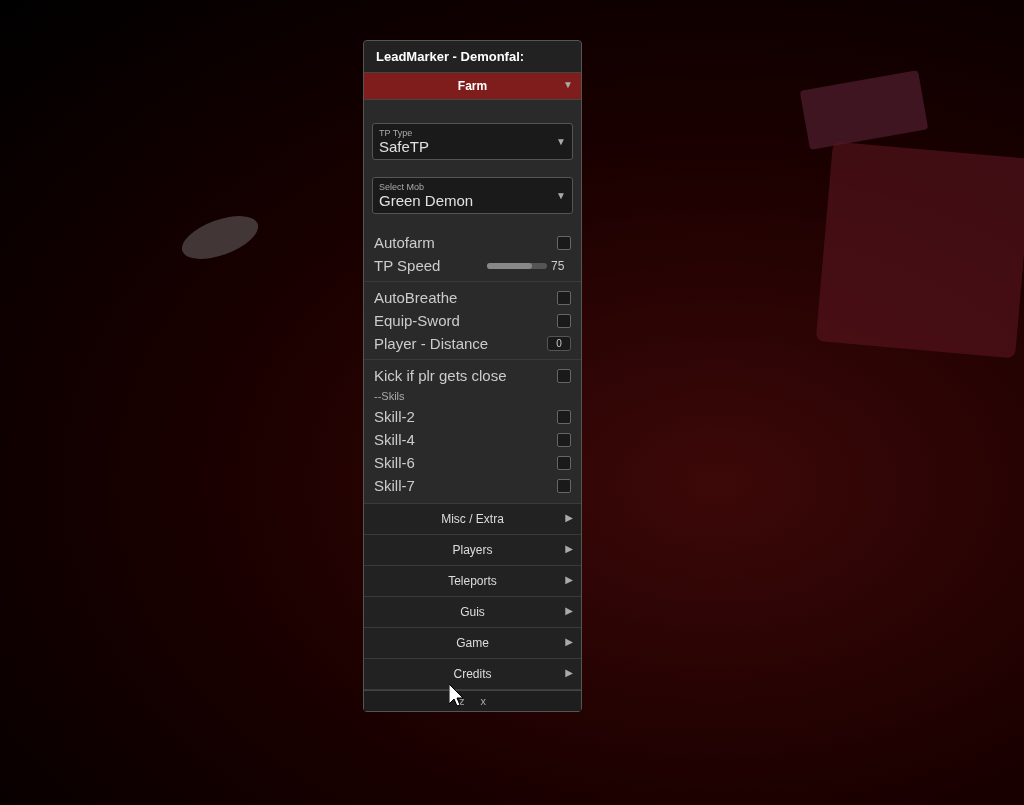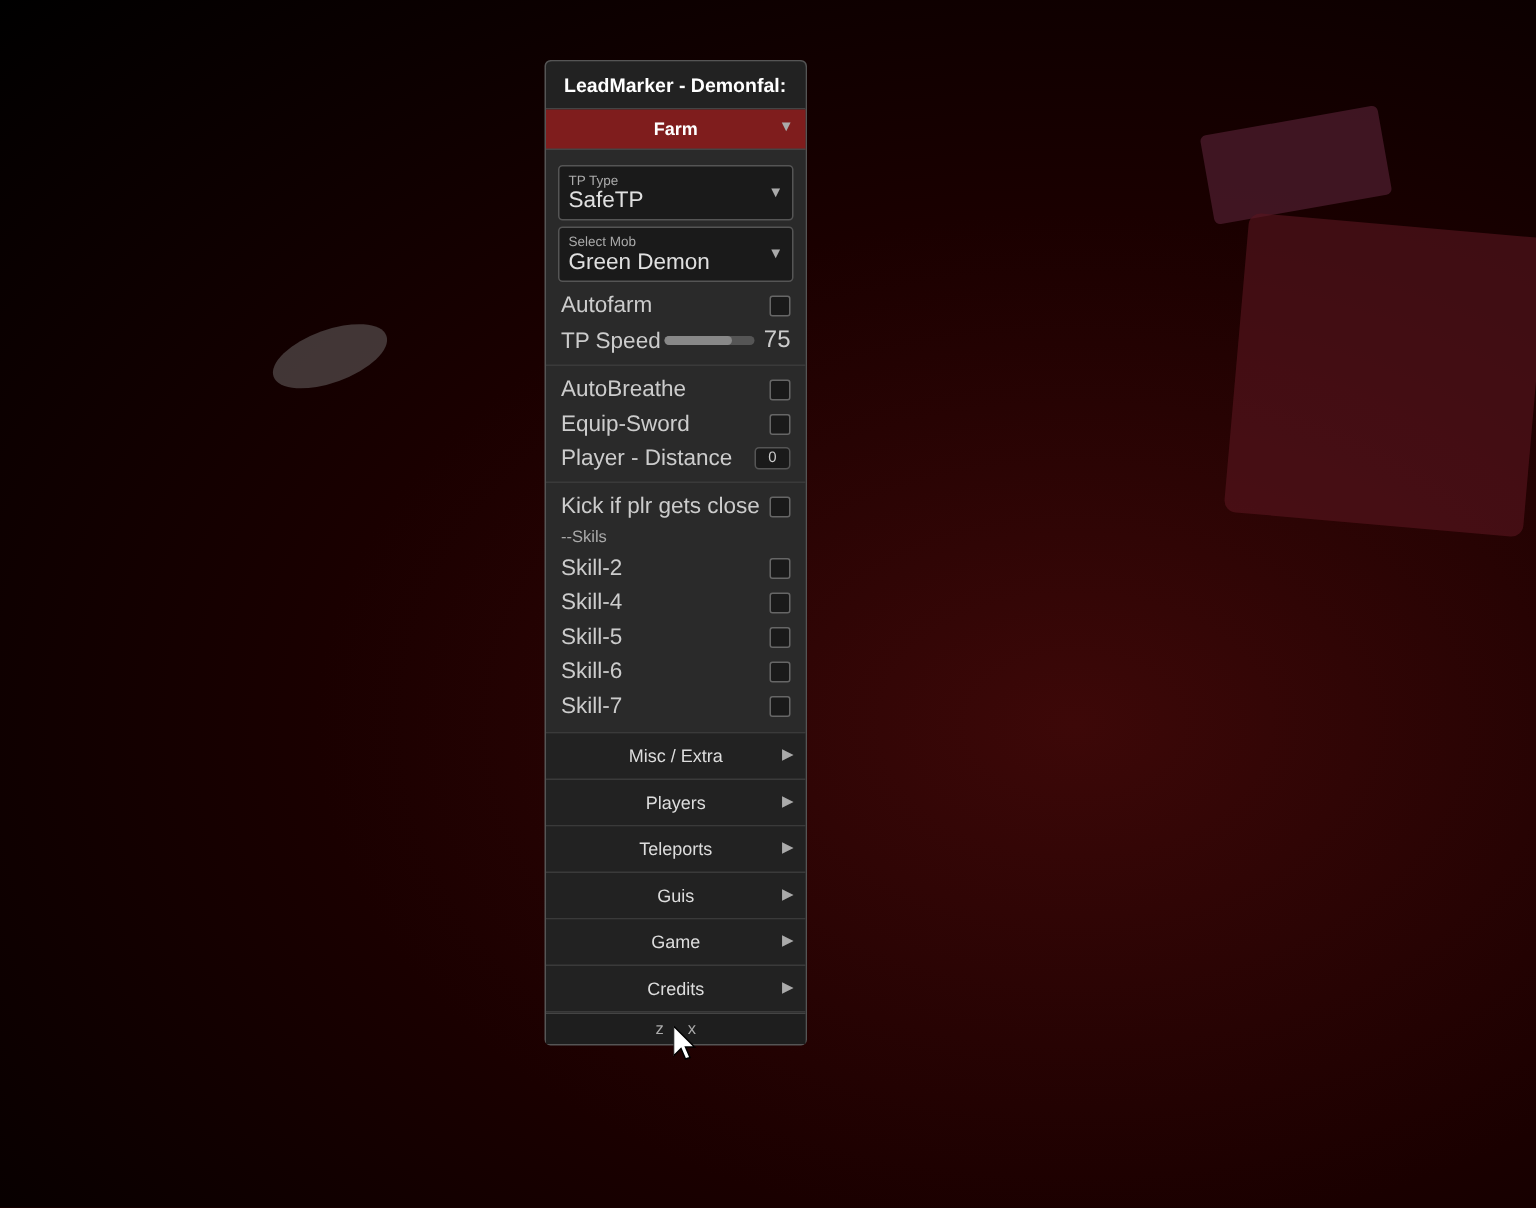--- a/index.html
+++ b/index.html
@@ -51,21 +51,21 @@
       background: #888;
       border-radius: 50%;
       opacity: 0.4;
       transform: rotate(-20deg);
     }
 
     .panel {
       position: absolute;
       left: 363px;
       top: 40px;
-      width: 175px;
+      width: 219px;
       background: #2a2a2a;
       border: 1px solid #555;
       border-radius: 4px;
       color: #e0e0e0;
       font-size: 12px;
     }
 
     .panel-title {
       background: #222;
       padding: 8px 12px;
@@ -97,21 +97,21 @@
       color: #aaa;
     }
 
     .section-content {
       background: #2a2a2a;
       padding: 6px 0;
       border-bottom: 1px solid #3a3a3a;
     }
 
     .dropdown-row {
-      margin: 4px 8px;
+      margin: 17px 8px;
       background: #1a1a1a;
       border: 1px solid #555;
       border-radius: 3px;
       padding: 4px 6px;
       display: flex;
       align-items: center;
       justify-content: space-between;
       cursor: pointer;
     }
 
@@ -174,24 +174,24 @@
       position: relative;
     }
 
     .slider-fill {
       height: 100%;
       background: #888;
       border-radius: 3px;
     }
 
     .slider-value {
-      font-size: 16px;
+      font-size: 12px;
       color: #ccc;
       min-width: 20px;
-      text-align: right;
+      text-align: left;
     }
 
     .divider {
       height: 1px;
       background: #3a3a3a;
       margin: 4px 0;
     }
 
     .skils-label {
       padding: 3px 10px;
@@ -335,24 +335,20 @@
 
     <div class="row">
       <span class="row-label">Skill-2</span>
       <div class="checkbox"></div>
     </div>
     <div class="row">
       <span class="row-label">Skill-4</span>
       <div class="checkbox"></div>
     </div>
     <div class="row">
-      <span class="row-label">Skill-5</span>
-      <div class="checkbox"></div>
-    </div>
-    <div class="row">
       <span class="row-label">Skill-6</span>
       <div class="checkbox"></div>
     </div>
     <div class="row">
       <span class="row-label">Skill-7</span>
       <div class="checkbox"></div>
     </div>
 
   </div>
 

